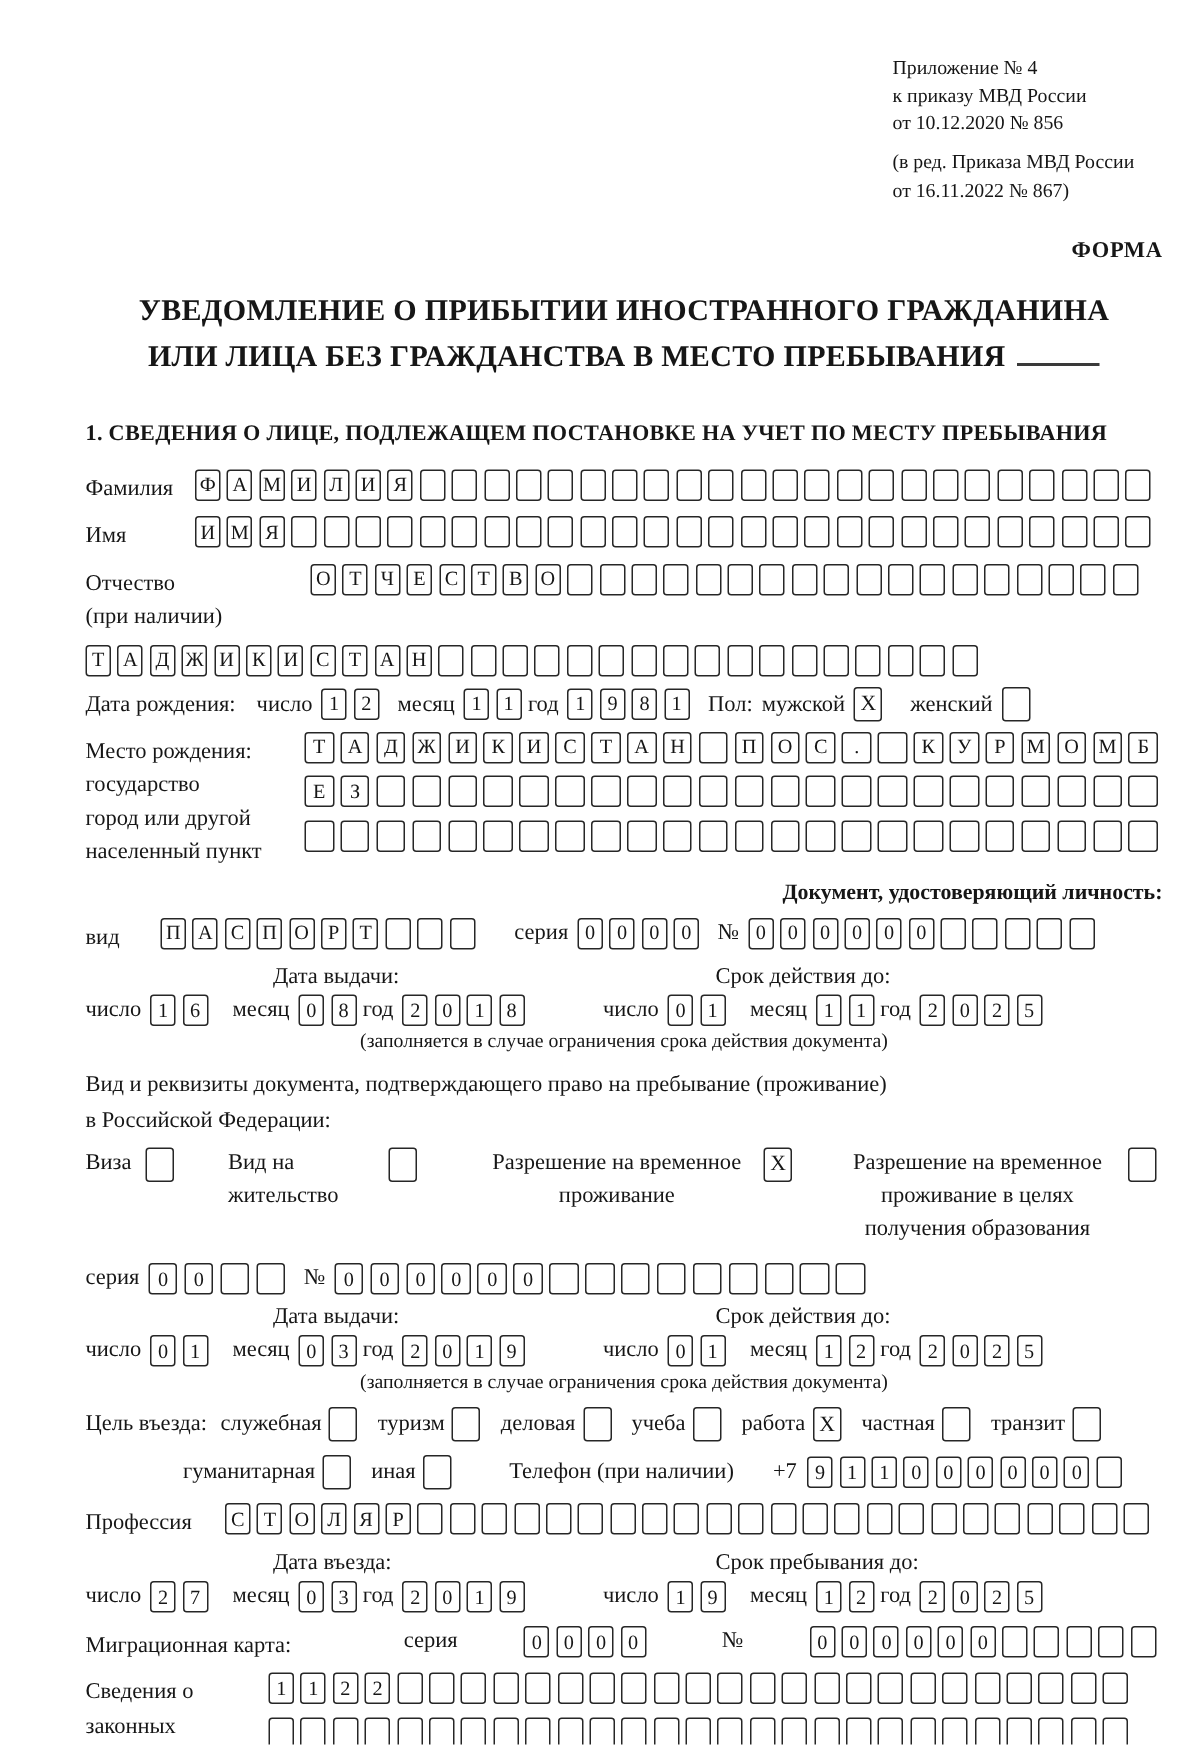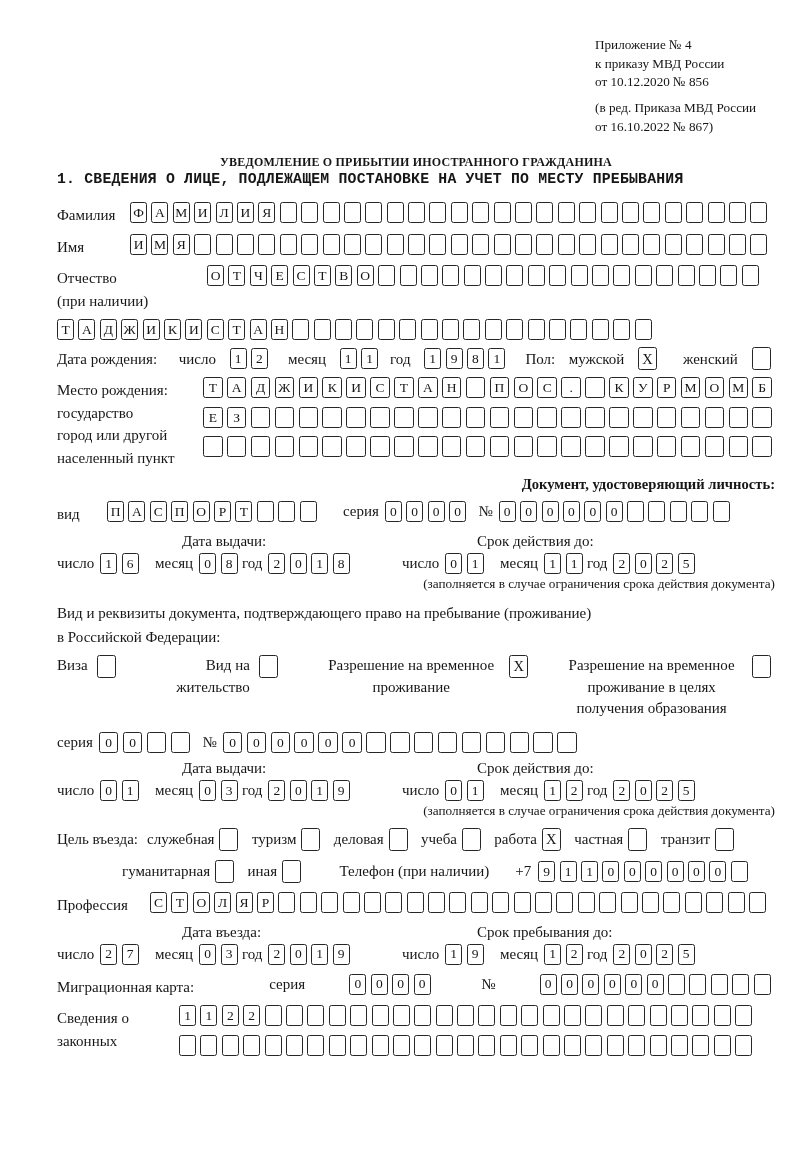--- a/index.html
+++ b/index.html
@@ -6,23 +6,23 @@
   body{width:800px;height:1163px;overflow:hidden;color:#161616;
        font-family:"Liberation Serif","DejaVu Serif",serif;font-size:15px;}
   .page{box-sizing:border-box;width:800px;height:821px;padding:36px 25px 10px 57px;border-radius:26px;}
 
   
   .annex{margin-left:538px;font-size:13.2px;line-height:1.42;}
   .annex div{white-space:nowrap;}
   .amend{margin-top:7px;}
   .form-label{text-align:right;font-weight:bold;font-size:15px;margin-top:22px;letter-spacing:.4px;}
 
-  .title{text-align:center;font-weight:bold;font-size:12px;line-height:1.55;margin-top:16px;letter-spacing:.2px;}
+  .title{text-align:center;font-weight:bold;font-size:20px;line-height:1.55;margin-top:16px;letter-spacing:.2px;}
   .blank{display:inline-block;width:55px;border-bottom:2px solid #3a3a3a;height:14px;margin-left:8px;}
-  .sec1{font-weight:bold;font-size:14.8px;margin-bottom:15px;letter-spacing:.2px;font-family:Liberation Mono, monospace;}
+  .sec1{font-weight:bold;font-size:14.8px;margin-top:27px;margin-bottom:15px;letter-spacing:.2px;}
 
   
   .frow{display:flex;align-items:flex-start;margin-bottom:7px;}
   .flabel{flex:0 0 auto;padding-top:2px;line-height:1.5;}
   .w73{width:73px;} .w121{width:121px;} .w150{width:150px;} .w146{width:146px;}
   .w50{width:50px;} .w93{width:93px;} .w122{width:122px;} .w152{width:152px;}
 
   .cells{display:inline-flex;flex:0 0 auto;}
   .cell{box-sizing:border-box;flex:0 0 auto;width:17px;height:21px;margin-right:4.4px;
         border:1.7px solid #262626;border-radius:2.5px;background:#fff;
@@ -43,54 +43,56 @@
   
   .dp{display:flex;margin-top:2px;margin-bottom:2px;}
   .dp-l{width:345px;flex:0 0 auto;}
   .dp-r{flex:1;}
   .dp-head{margin-bottom:3px;}
   .dp-head.l{margin-left:125px;}
   .dp-head.r{margin-left:75px;}
   .dg{display:flex;align-items:center;}
   .dg .dlab{margin-right:6px;}
   .dg .gap{margin-left:12px;}
-  .note{font-size:13.2px;text-align:right;margin:2px 0 9px;}
+  .note{font-size:13.2px;text-align:center;margin:2px 0 9px;}
 
   .intro{line-height:1.6;}
   .stayopts{display:flex;align-items:flex-start;margin:6px 0 12px;}
   .opt{display:flex;align-items:flex-start;}
   .opt-text{line-height:1.45;}
   .opt-text.c{text-align:center;}
   .opt .cells{margin-left:9px;margin-top:0;}
-  .o1{margin-left:0;} .o2{margin-left:53px;text-align:right;} .o3{margin-left:40px;} .o4{margin-left:28px;}
+  .o1{margin-left:0;} .o2{margin-left:32px;} .o3{margin-left:40px;} .o4{margin-left:28px;}
   .o3 .opt-text{width:178px;} .o4 .opt-text{width:182px;}
 
   .purpose{display:flex;align-items:center;margin-bottom:9px;}
   .popt{display:inline-flex;align-items:center;margin-left:9px;}
   .popt .cells{margin-left:5px;}
   .purpose2{margin-left:65px;margin-bottom:9px;}
   .phone-lab{margin-left:34px;}
   .phone-pre{margin-left:26px;margin-right:7px;}
 </style>
 </head>
 <body>
 
 <div class="page">
 
   <div class="annex">
     <div>Приложение № 4</div>
     <div>к приказу МВД России</div>
     <div>от 10.12.2020 № 856</div>
     <div class="amend">(в ред. Приказа МВД России</div>
-    <div>от 16.10.2022 № 867)</div>
-  </div>
-
+    <div>от 16.11.2022 № 867)</div>
+  </div>
+
+  <div class="form-label">ФОРМА</div>
 
   <div class="title">
     <div>УВЕДОМЛЕНИЕ О ПРИБЫТИИ ИНОСТРАННОГО ГРАЖДАНИНА</div>
+    <div><span>ИЛИ ЛИЦА БЕЗ ГРАЖДАНСТВА В МЕСТО ПРЕБЫВАНИЯ</span><span class="blank"></span></div>
   </div>
 
   <div class="sec1">1. СВЕДЕНИЯ О ЛИЦЕ, ПОДЛЕЖАЩЕМ ПОСТАНОВКЕ НА УЧЕТ ПО МЕСТУ ПРЕБЫВАНИЯ</div>
 
   <div class="frow">
     <div class="flabel w73">Фамилия</div>
     <div class="cells">
         <span class="cell">Ф</span>
         <span class="cell">А</span>
         <span class="cell">М</span>
@@ -221,21 +223,21 @@
         <span class="cell"></span>
         <span class="cell"></span>
         <span class="cell"></span>
         <span class="cell"></span>
         <span class="cell"></span>
         <span class="cell"></span>
         <span class="cell"></span>
       </div>
   </div>
 
-  <div class="frow" style="align-items:center;margin-top:4px;justify-content:space-between;">
+  <div class="frow" style="align-items:center;margin-top:4px;">
     <div class="inlbl">Дата рождения:</div>
     <span class="inlbl mlM mrS">число</span>
     <span class="cells">
         <span class="cell">1</span>
         <span class="cell">2</span>
       </span>
     <span class="inlbl mlS mrS">месяц</span>
     <span class="cells">
         <span class="cell">1</span>
         <span class="cell">1</span>

